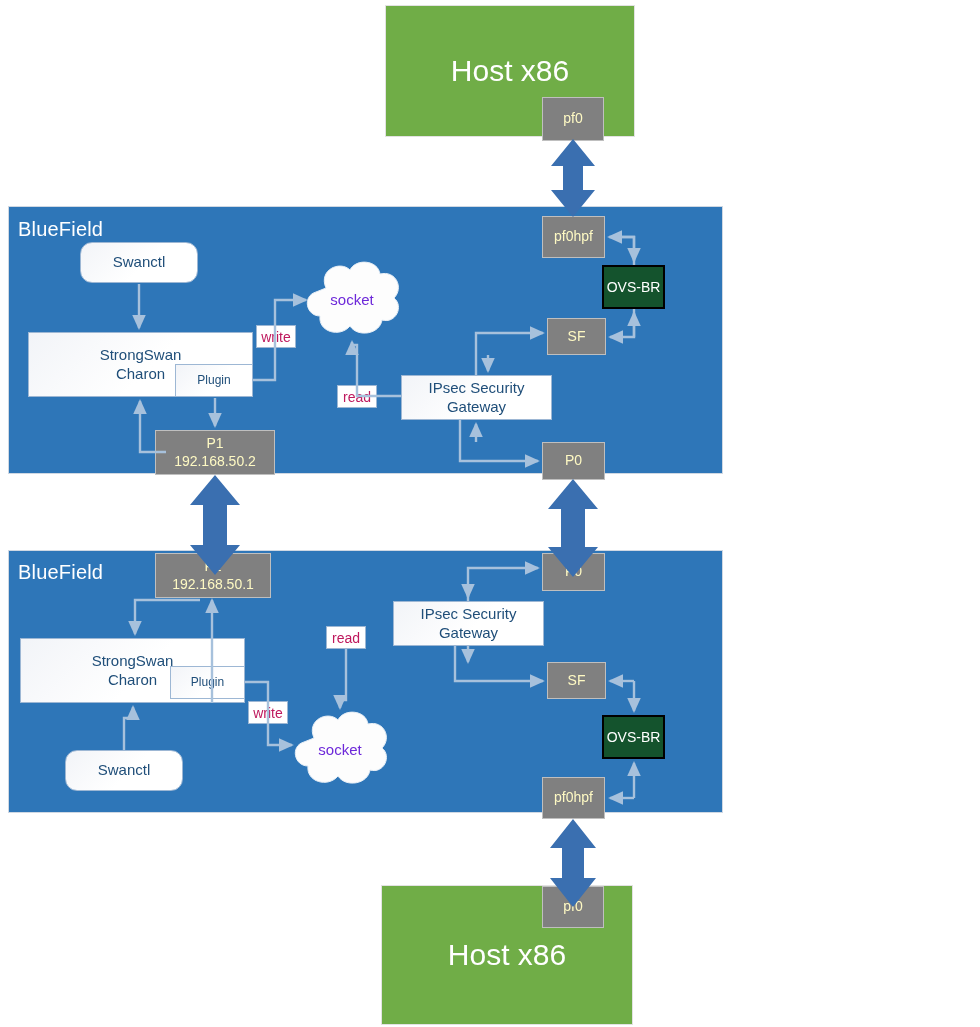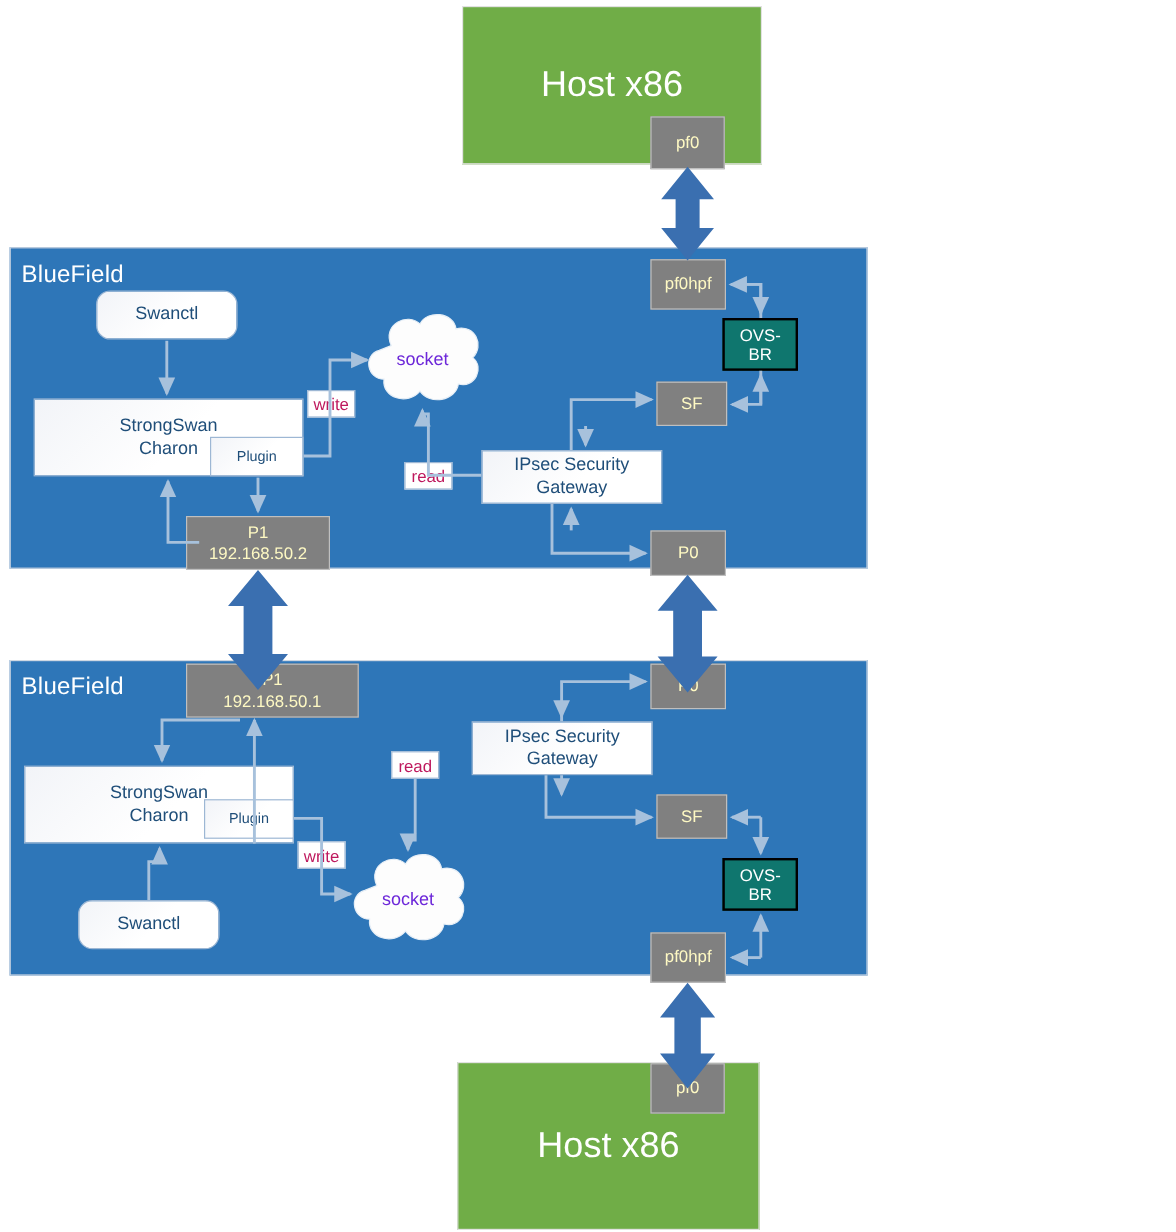--- a/index.html
+++ b/index.html
@@ -25,22 +25,22 @@
   }
 
   
   .port{
     background:#808080;border:1px solid #bfbfbf;color:#fef9c3;
     font-size:14px;line-height:1.25;flex-direction:column;
   }
 
   
   .ovs{
-    background:#0f766e;border:2px solid #000000;color:#ffffff;
-    font-size:14px;line-height:1.15;flex-direction:column;
+    background:#14532d;border:2px solid #000000;color:#ffffff;
+    font-size:14px;line-height:1.15;flex-direction:row;
   }
 
   
   .wbox{
     background:linear-gradient(135deg,#f2f4f8 0%,#ffffff 55%,#ffffff 100%);
     border:1px solid #9DB7D4;color:#1F4E79;font-size:15px;line-height:1.25;
     flex-direction:column;
   }
   .wbox.round{border-radius:12px;}
   .wbox.plugin{font-size:12px;}
@@ -119,21 +119,21 @@
     <span>P0</span>
   </div>
   <div class="node port" style="left:155px;top:430px;width:120px;height:45px;">
     <span>P1</span>
     <span>192.168.50.2</span>
   </div>
 
   <div class="node bluefield" style="left:8px;top:550px;width:715px;height:263px;"></div>
   <div class="bf-label" style="left:18px;top:561px;">BlueField</div>
 
-  <div class="node port" style="left:155px;top:553px;width:144px;height:45px;">
+  <div class="node port" style="left:155px;top:553px;width:116px;height:45px;">
     <span>P1</span>
     <span>192.168.50.1</span>
   </div>
 
   <div class="node wbox" style="left:20px;top:638px;width:225px;height:65px;">
     <span>StrongSwan</span>
     <span>Charon</span>
   </div>
   <div class="node wbox plugin" style="left:170px;top:666px;width:75px;height:33px;">
     <span>Plugin</span>

